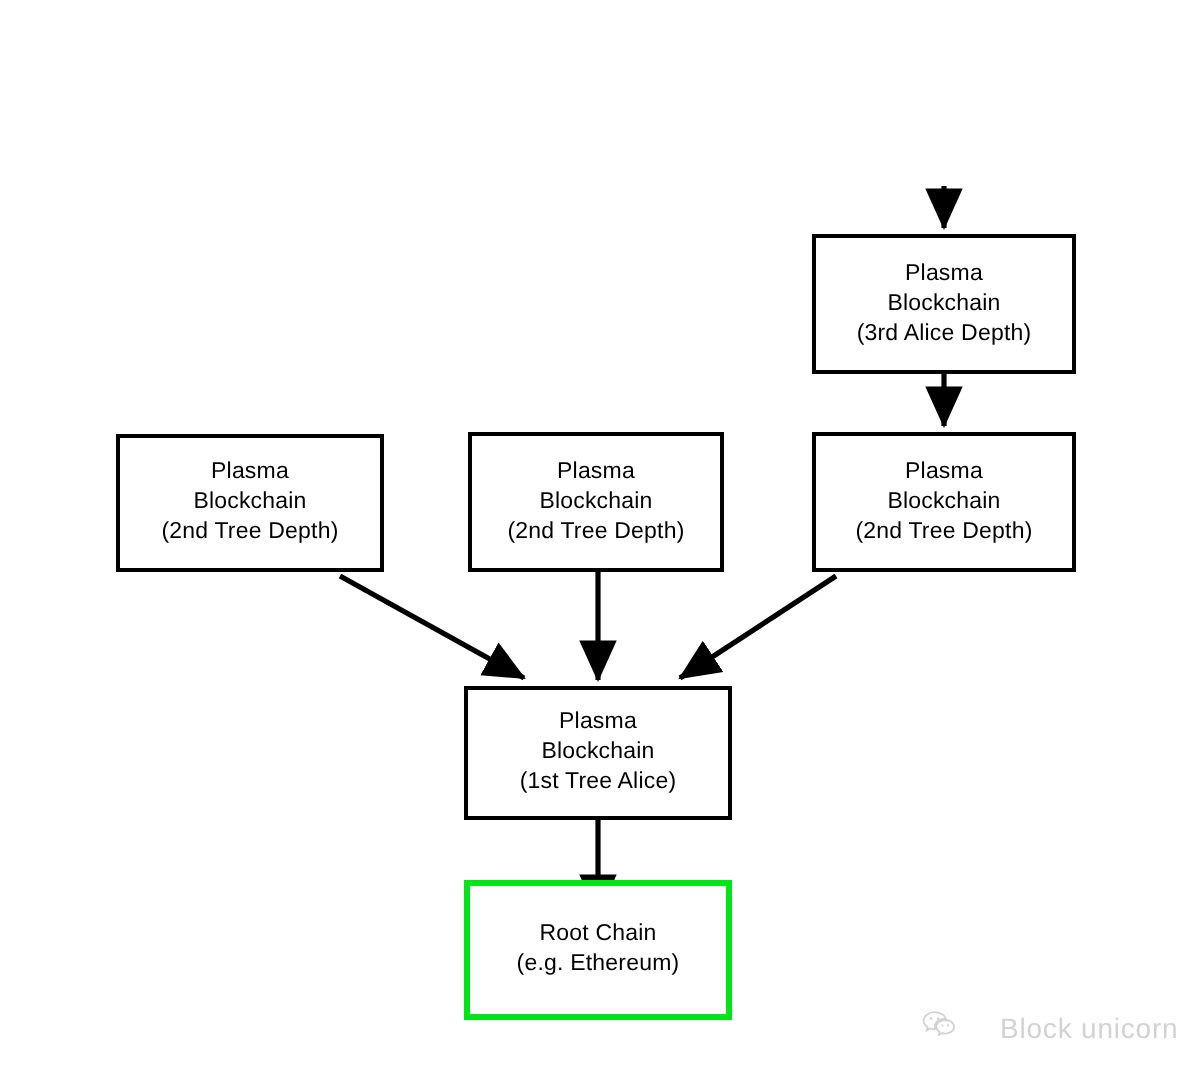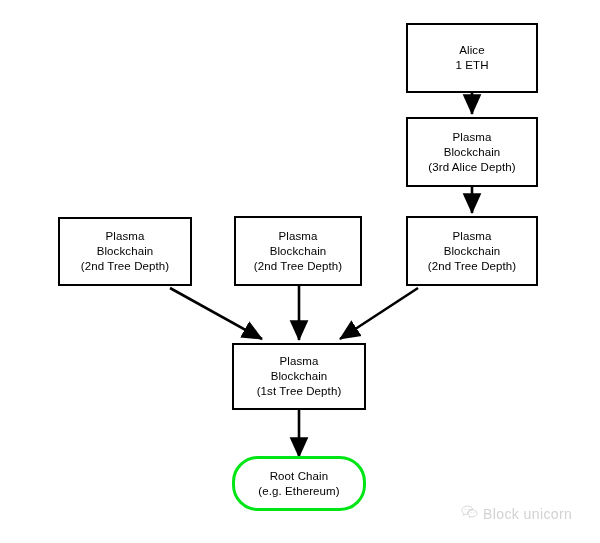--- a/index.html
+++ b/index.html
@@ -48,21 +48,21 @@
   .node .line {
     display: block;
     white-space: nowrap;
   }
   #watermark {
     position: absolute;
     left: 461px;
     top: 505px;
     display: flex;
     align-items: center;
-    gap: 5px;
+    gap: 22px;
     color: #d2d2d2;
     font-size: 14px;
     letter-spacing: 0.4px;
     user-select: none;
     z-index: 3;
   }
   #watermark .wm-text {
     white-space: nowrap;
   }
   .wm-icon {
@@ -99,24 +99,20 @@
 
     <g>
       <line x1="418" y1="288" x2="340" y2="339" stroke="#000000" stroke-width="2.6" marker-end="url(#arrowhead)"></line>
     </g>
 
     <g>
       <line x1="299" y1="410" x2="299" y2="457" stroke="#000000" stroke-width="2.6" marker-end="url(#arrowhead)"></line>
     </g>
   </svg>
 
-  <div class="node" style="left:406px; top:23px; width:132px; height:70px;">
-    <span class="line">Alice</span>
-    <span class="line">1 ETH</span>
-  </div>
 
   <div class="node" style="left:406px; top:117px; width:132px; height:70px;">
     <span class="line">Plasma</span>
     <span class="line">Blockchain</span>
     <span class="line">(3rd Alice Depth)</span>
   </div>
 
   <div class="node" style="left:406px; top:216px; width:132px; height:70px;">
     <span class="line">Plasma</span>
     <span class="line">Blockchain</span>
@@ -131,24 +127,24 @@
 
   <div class="node" style="left:58px; top:217px; width:134px; height:69px;">
     <span class="line">Plasma</span>
     <span class="line">Blockchain</span>
     <span class="line">(2nd Tree Depth)</span>
   </div>
 
   <div class="node" style="left:232px; top:343px; width:134px; height:67px;">
     <span class="line">Plasma</span>
     <span class="line">Blockchain</span>
-    <span class="line">(1st Tree Depth)</span>
+    <span class="line">(1st Tree Alice)</span>
   </div>
 
-  <div class="node root" style="left:232px; top:456px; width:134px; height:55px;border-radius:26px;">
+  <div class="node root" style="left:232px; top:440px; width:134px; height:70px;">
     <span class="line">Root Chain</span>
     <span class="line">(e.g. Ethereum)</span>
   </div>
 
   <div id="watermark">
     <span class="wm-icon">
       <svg width="17" height="15" viewBox="0 0 17 15" xmlns="http://www.w3.org/2000/svg">
         <path d="M6.2 1.1C3.2 1.1 0.8 3.0 0.8 5.3c0 1.3 0.8 2.5 2.0 3.3L2.3 10.2l1.9-1.0c0.6 0.2 1.3 0.3 2.0 0.3 0.2 0 0.3 0 0.5 0C6.5 9.1 6.4 8.7 6.4 8.3c0-2.2 2.2-4.0 5.0-4.0 0.2 0 0.3 0 0.5 0C11.4 2.5 9.1 1.1 6.2 1.1z" fill="none" stroke="#d2d2d2" stroke-width="0.9"></path>
         <circle cx="4.5" cy="4.3" r="0.65" fill="#d2d2d2"></circle>
         <circle cx="8.0" cy="4.3" r="0.65" fill="#d2d2d2"></circle>

